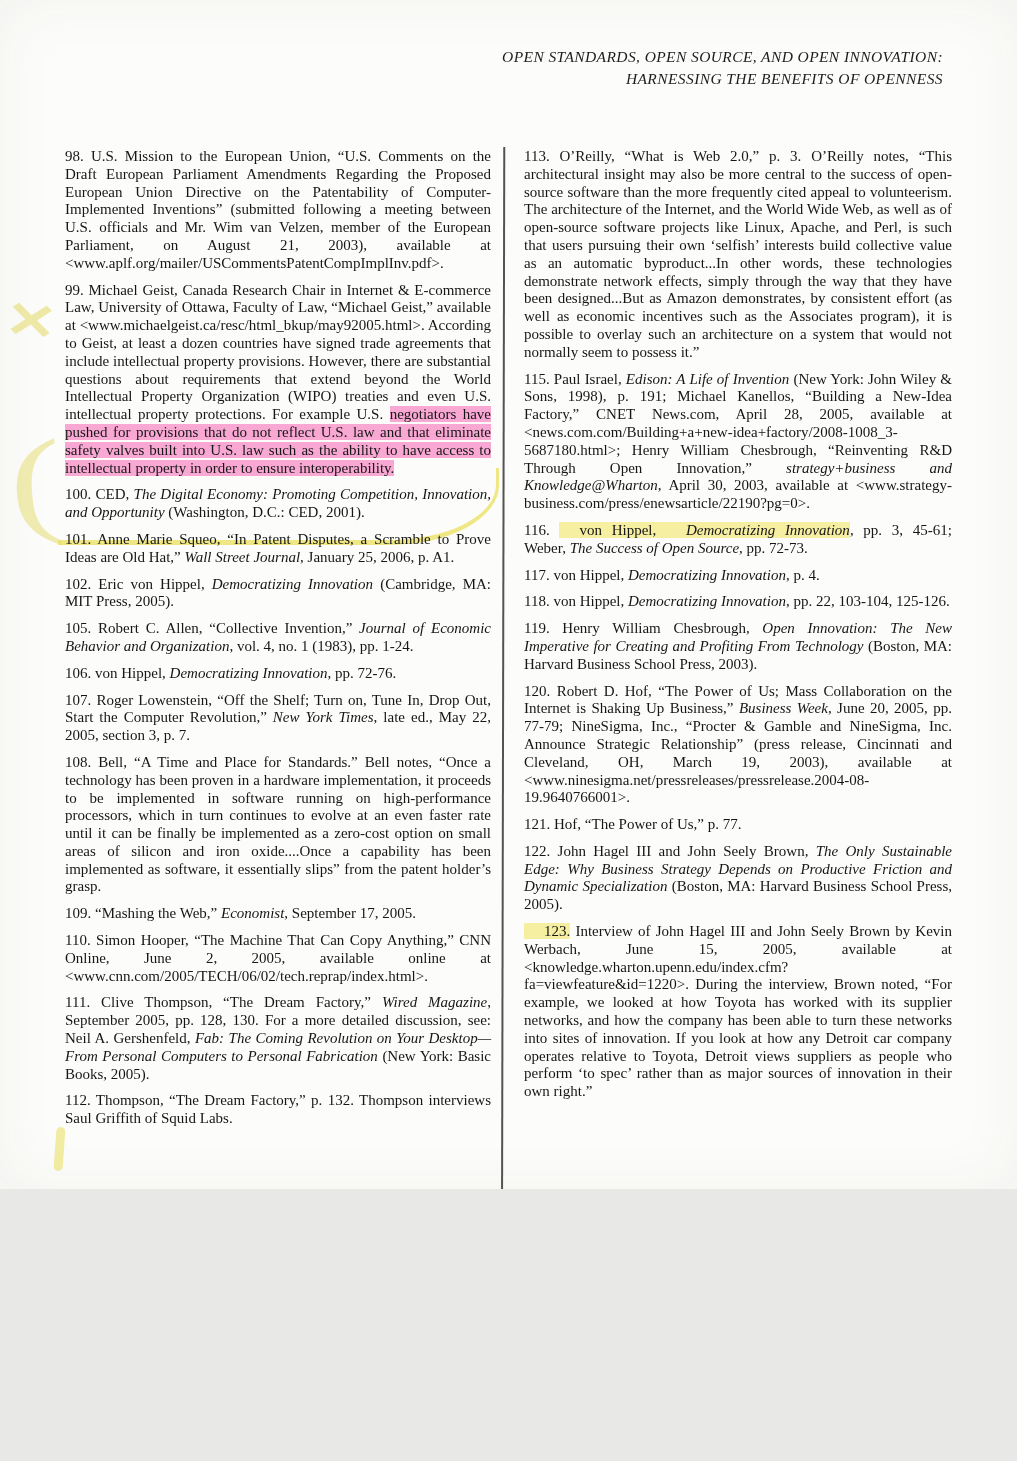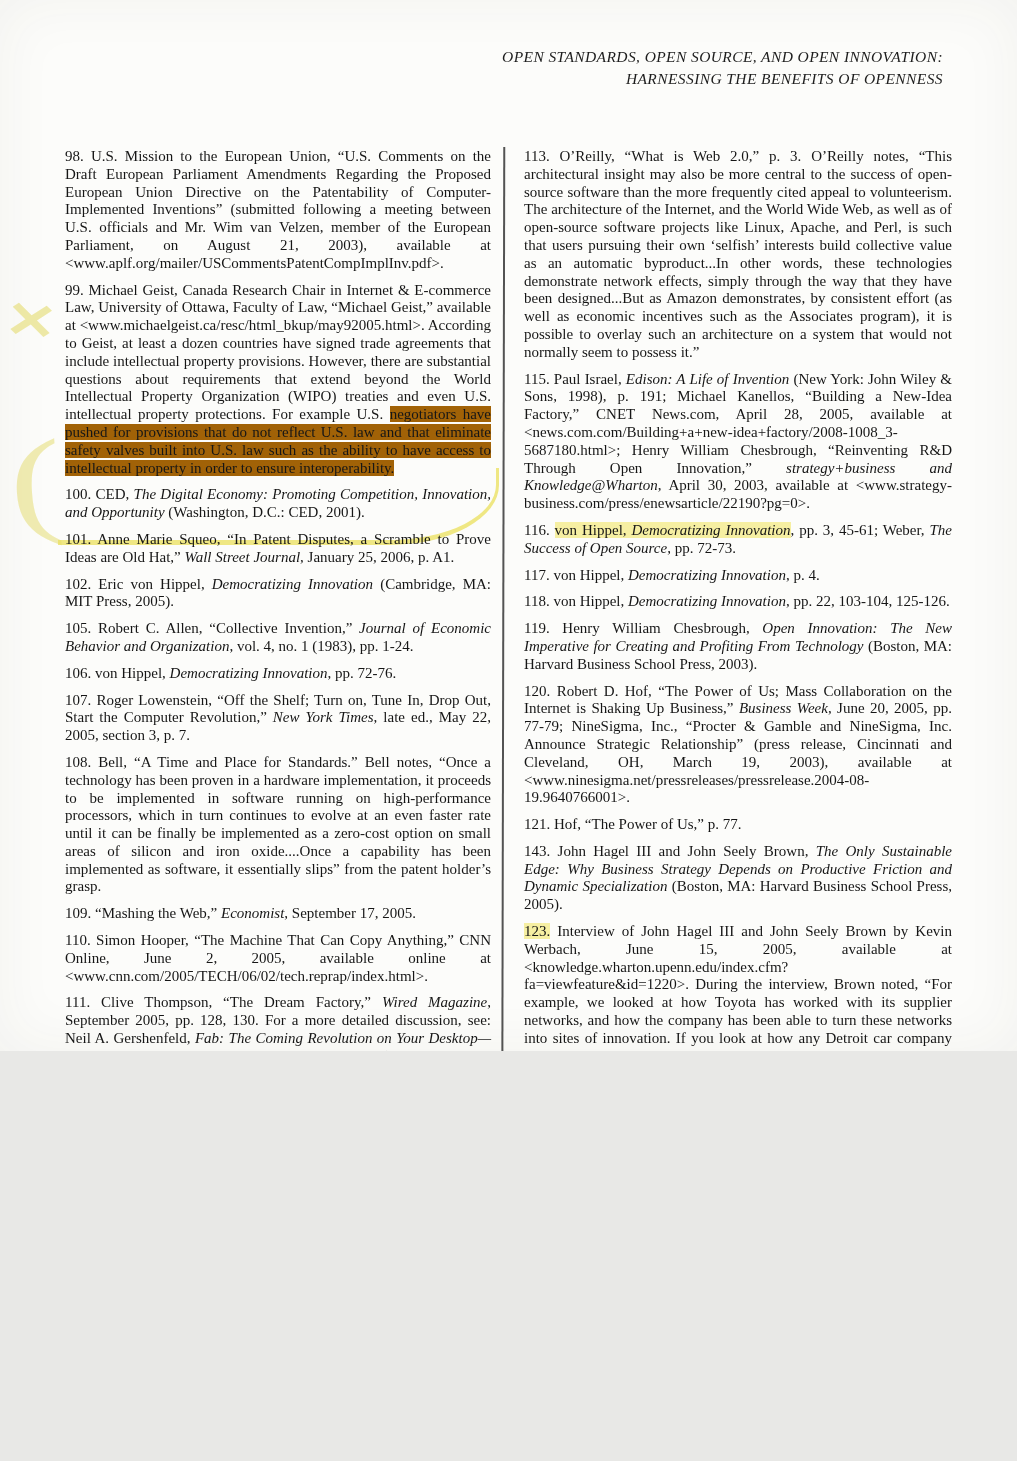--- a/index.html
+++ b/index.html
@@ -1,41 +1,41 @@
 <!DOCTYPE html>
 <html><head>
 <meta charset="utf-8">
 <style>
   html,body { margin:0; padding:0; background:#e8e8e6; }
   .page {
-    position:relative; width:1017px; height:1051px; margin:0 auto;
+    position:relative; width:1017px; height:1189px; margin:0 auto;
     background:#fcfcfa; overflow:hidden;
     font-family:"Liberation Serif", serif; color:#161616;
     box-shadow: inset 0 0 60px rgba(60,55,40,0.05);
   }
   .header {
     position:absolute; right:74px; top:46px; text-align:right;
     font-style:italic; font-size:15.5px; line-height:22px; letter-spacing:0.4px;
     color:#1d1d1d;
   }
   .divider {
     position:absolute; left:502px; top:147px; width:2px; height:1206px;
     background:#3b3b3b; transform:rotate(0.12deg); opacity:0.88;
   }
   .col { position:absolute; top:148px; text-align:justify; }
   .col-left  { left:65px;  width:426px; }
   .col-right { left:524px; width:428px; }
   .note { margin:0 0 9px 0; font-size:15px; line-height:17.8px; }
   .it { font-style:italic; }
   .hl {
     background:#f6efa2;
-    box-decoration-break:clone; -webkit-box-decoration-break:clone;
+    box-decoration-break:clone;padding-left:20px; -webkit-box-decoration-break:clone;
   }
   .hl-soft {
-    background:#a16207;
+    background:#f9a8d4;
     box-decoration-break:clone; -webkit-box-decoration-break:clone;
   }
   .pagenum { position:absolute; right:60px; top:1377px; font-size:16px; color:#be185d; }
 
   
   .mark { position:absolute; color:#e9e28a; pointer-events:none; }
   .mark-x {
     left:10px; top:292px; font-size:50px; font-weight:bold;
     transform:rotate(6deg) scale(1.25,1); opacity:0.75;
   }
@@ -87,19 +87,19 @@
     </div>
   <div class="col col-right">
       <p class="note"><span>113. O’Reilly, “What is Web 2.0,” p. 3. O’Reilly notes, “This architectural insight may also be more central to the success of open-source software than the more frequently cited appeal to volunteerism. The architecture of the Internet, and the World Wide Web, as well as of open-source software projects like Linux, Apache, and Perl, is such that users pursuing their own ‘selfish’ interests build collective value as an automatic byproduct...In other words, these technologies demonstrate network effects, simply through the way that they have been designed...But as Amazon demonstrates, by consistent effort (as well as economic incentives such as the Associates program), it is possible to overlay such an architecture on a system that would not normally seem to possess it.”</span></p>
       <p class="note"><span>115. Paul Israel, </span><span class="it">Edison: A Life of Invention</span><span> (New York: John Wiley &amp; Sons, 1998), p. 191; Michael Kanellos, “Building a New-Idea Factory,” CNET News.com, April 28, 2005, available at &lt;news.com.com/Building+a+new-idea+factory/2008-1008_3-5687180.html&gt;; Henry William Chesbrough, “Reinventing R&amp;D Through Open Innovation,” </span><span class="it">strategy+business and Knowledge@Wharton</span><span>, April 30, 2003, available at &lt;www.strategy-business.com/press/enewsarticle/22190?pg=0&gt;.</span></p>
       <p class="note"><span>116. </span><span class="hl">von Hippel, </span><span class="it hl">Democratizing Innovation</span><span>, pp. 3, 45-61; Weber, </span><span class="it">The Success of Open Source</span><span>, pp. 72-73.</span></p>
       <p class="note"><span>117. von Hippel, </span><span class="it">Democratizing Innovation</span><span>, p. 4.</span></p>
       <p class="note"><span>118. von Hippel, </span><span class="it">Democratizing Innovation</span><span>, pp. 22, 103-104, 125-126.</span></p>
       <p class="note"><span>119. Henry William Chesbrough, </span><span class="it">Open Innovation: The New Imperative for Creating and Profiting From Technology</span><span> (Boston, MA: Harvard Business School Press, 2003).</span></p>
       <p class="note"><span>120. Robert D. Hof, “The Power of Us; Mass Collaboration on the Internet is Shaking Up Business,” </span><span class="it">Business Week</span><span>, June 20, 2005, pp. 77-79; NineSigma, Inc., “Procter &amp; Gamble and NineSigma, Inc. Announce Strategic Relationship” (press release, Cincinnati and Cleveland, OH, March 19, 2003), available at &lt;www.ninesigma.net/pressreleases/pressrelease.2004-08-19.9640766001&gt;.</span></p>
       <p class="note"><span>121. Hof, “The Power of Us,” p. 77.</span></p>
-      <p class="note"><span>143. John Hagel III and John Seely Brown, </span><span class="it">The Only Sustainable Edge: Why Business Strategy Depends on Productive Friction and Dynamic Specialization</span><span> (Boston, MA: Harvard Business School Press, 2005).</span></p>
+      <p class="note"><span>122. John Hagel III and John Seely Brown, </span><span class="it">The Only Sustainable Edge: Why Business Strategy Depends on Productive Friction and Dynamic Specialization</span><span> (Boston, MA: Harvard Business School Press, 2005).</span></p>
       <p class="note"><span class="hl">123.</span><span> Interview of John Hagel III and John Seely Brown by Kevin Werbach, June 15, 2005, available at &lt;knowledge.wharton.upenn.edu/index.cfm?fa=viewfeature&amp;id=1220&gt;. During the interview, Brown noted, “For example, we looked at how Toyota has worked with its supplier networks, and how the company has been able to turn these networks into sites of innovation. If you look at how any Detroit car company operates relative to Toyota, Detroit views suppliers as people who perform ‘to spec’ rather than as major sources of innovation in their own right.”</span></p>
     </div>
 
   <div class="pagenum">49</div>
 
 </div>
 
 </body></html>

